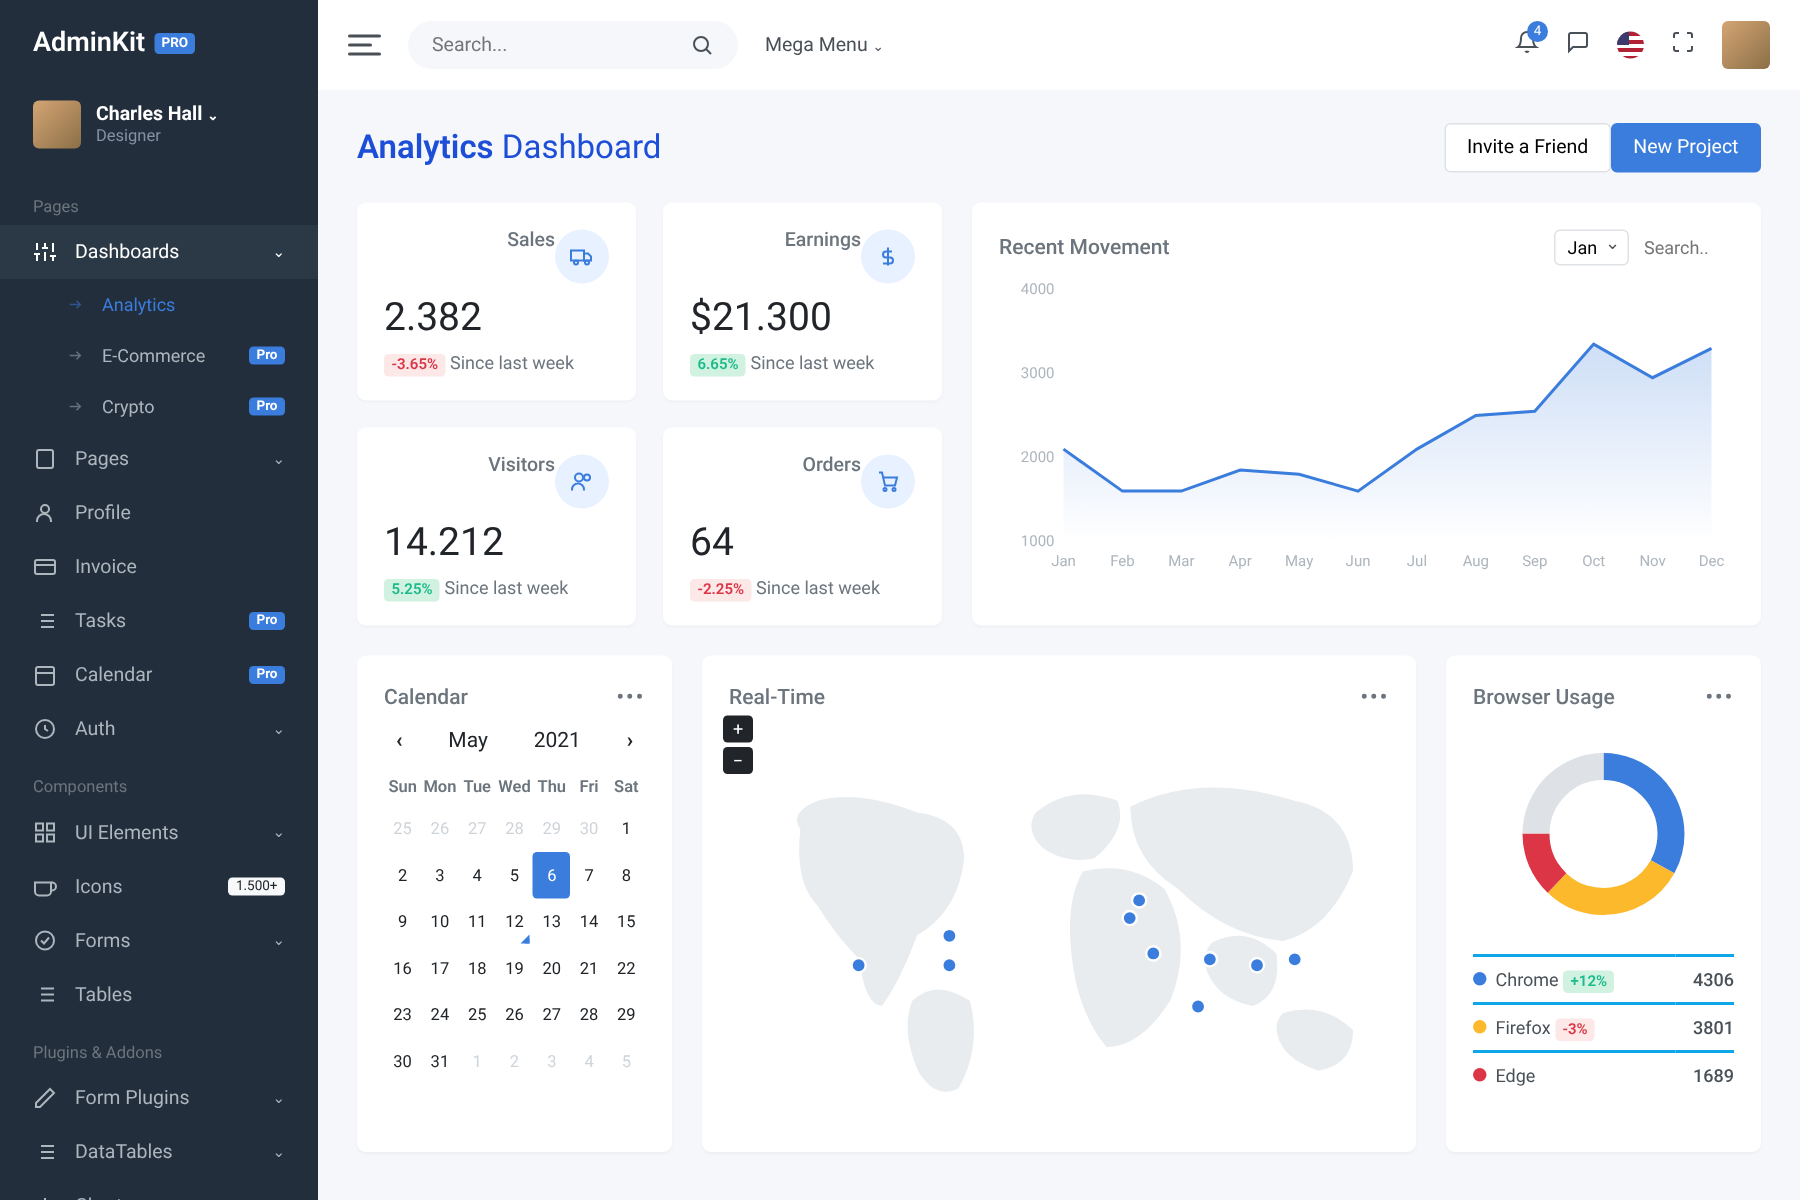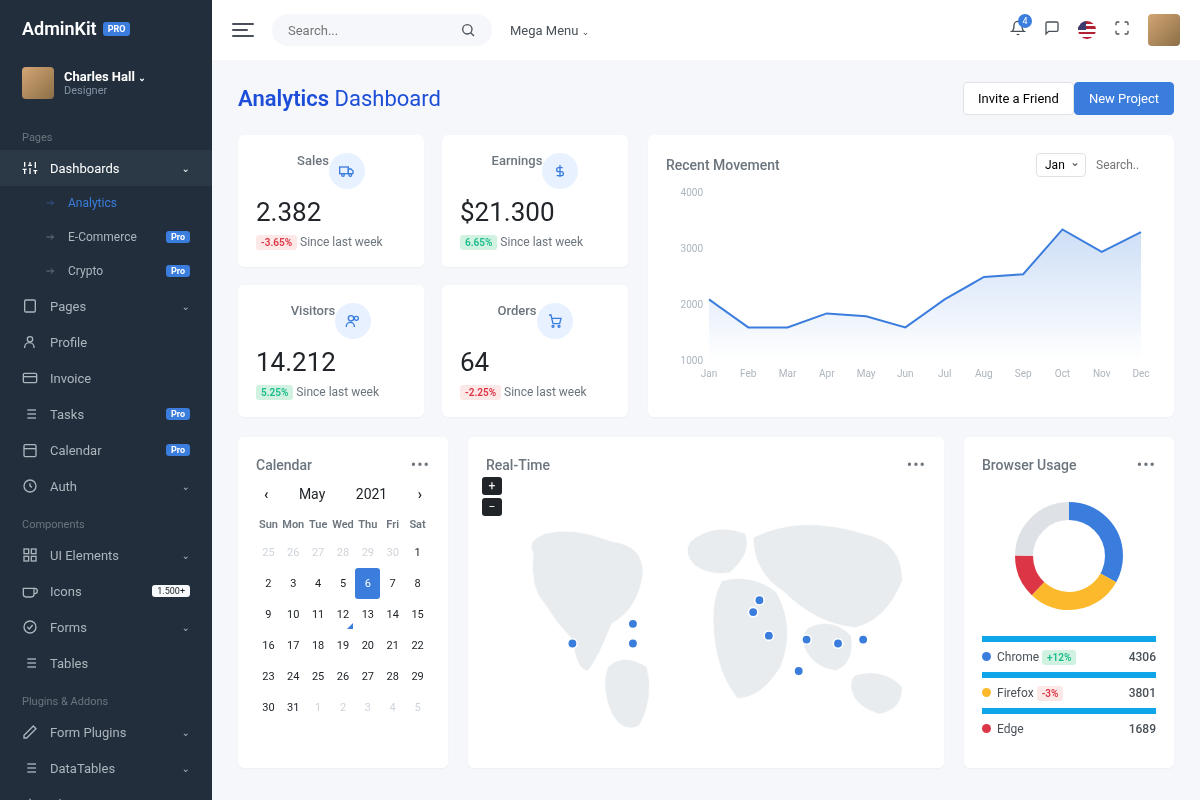--- a/index.html
+++ b/index.html
@@ -37,21 +37,21 @@
 .avatar-top{width:32px;height:32px;border-radius:4px;background:linear-gradient(135deg,#d4a574,#8b6f47)}
 .content{padding:22px 26px;overflow-y:auto;flex:1}
 .page-head{display:flex;align-items:center;margin-bottom:20px}
 .page-head h1{font-size:22px;font-weight:400;color:#1d4ed8}
 .page-head h1 b{font-weight:600}
 .btn{padding:8px 14px;border-radius:4px;font-size:13px;cursor:pointer;border:1px solid #dee2e6;background:#fff}
 .btn.primary{background:#3b7ddd;color:#fff;border-color:#3b7ddd}
 .row{display:flex;gap:20px;margin-bottom:20px}
 .card{background:#fff;border-radius:6px;padding:18px;box-shadow:0 1px 2px rgba(0,0,0,0.04)}
 .stat-grid{display:grid;grid-template-columns:1fr 1fr;gap:18px;width:390px}
-.stat .top{display:flex;justify-content:center;align-items:flex-start}
+.stat .top{display:flex;justify-content:flex-end;align-items:flex-start}
 .stat .label{font-size:13px;color:#6c757d;font-weight:500}
 .stat .iconc{width:36px;height:36px;border-radius:50%;background:#e7f1ff;color:#3b7ddd;display:flex;align-items:center;justify-content:center}
 .stat .val{font-size:26px;font-weight:400;color:#212529;margin:8px 0}
 .stat .delta{font-size:12px;color:#6c757d}
 .pill{font-size:10px;padding:2px 5px;border-radius:3px;font-weight:600}
 .pill.red{background:#fde8e8;color:#dc3545}
 .pill.green{background:#d1f2e1;color:#1cbb8c}
 .movement{flex:1}
 .movement .head{display:flex;align-items:center;gap:10px;margin-bottom:6px}
 .movement .head h3{font-size:14px;color:#6c757d;font-weight:500;flex:1}
@@ -72,21 +72,21 @@
 .card-head h3{font-size:14px;color:#6c757d;font-weight:500}
 .dots{color:#6c757d;cursor:pointer;letter-spacing:1px}
 .map{flex:1;position:relative;min-height:280px}
 .map svg{width:100%;height:260px}
 .zoom{position:absolute;top:40px;left:14px;display:flex;flex-direction:column;gap:3px}
 .zoom button{width:20px;height:18px;border:none;background:#212529;color:#fff;border-radius:3px;font-size:12px;cursor:pointer}
 .map-dot{fill:#3b7ddd;stroke:#fff;stroke-width:2}
 .browser{width:210px}
 .donut-wrap{display:flex;justify-content:center;padding:10px 0 20px}
 .browser table{width:100%;font-size:12px;border-collapse:collapse}
-.browser td{padding:8px 0;border-top:6px solid #0ea5e9}
+.browser td{padding:8px 0;border-top:2px solid #0ea5e9}
 .browser td:last-child{text-align:right;font-weight:500}
 .bdot{width:9px;height:9px;border-radius:50%;display:inline-block;margin-right:6px}
 </style>
 </head>
 <body>
 
 <aside class="sidebar">
   <div class="brand">
     <span>AdminKit</span>
     <span class="pro-badge">PRO</span>

